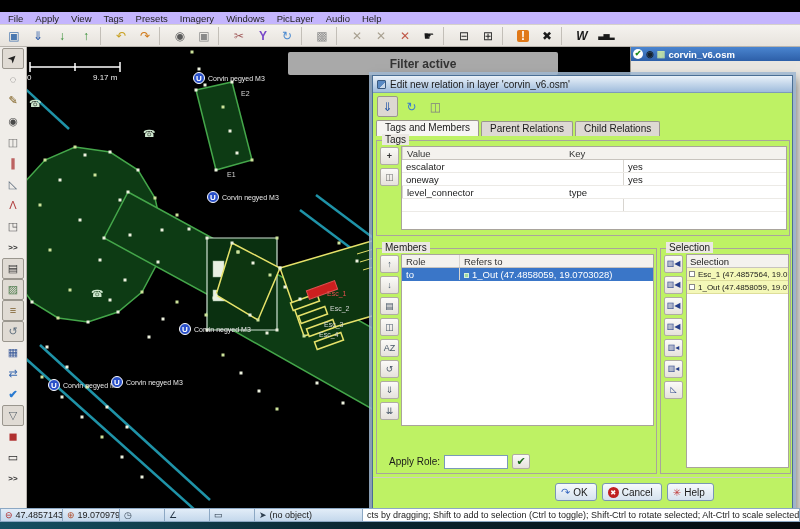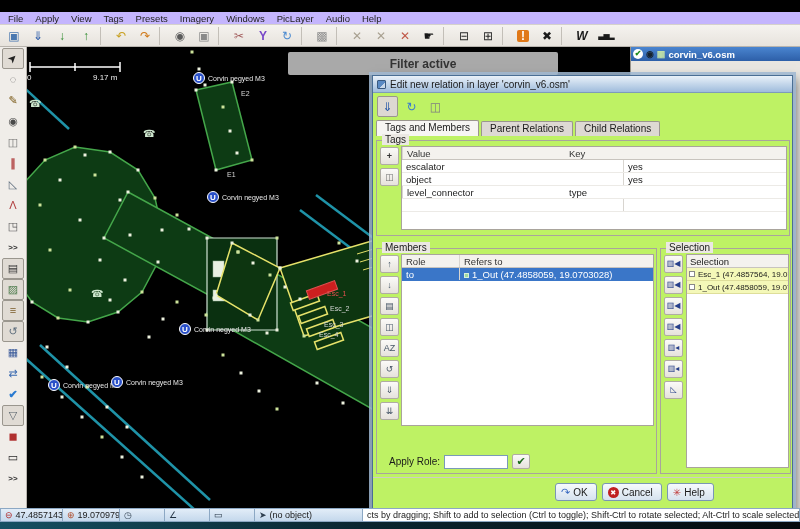--- a/index.html
+++ b/index.html
@@ -505,21 +505,21 @@
       <div class="wtable tags-table">
         <div class="thead">
           <div class="cell c-val">Value</div>
           <div class="cell c-key">Key</div>
         </div>
         <div class="trow">
           <div class="cell c-key">escalator</div>
           <div class="cell c-val">yes</div>
         </div>
         <div class="trow">
-          <div class="cell c-key">object</div>
+          <div class="cell c-key">oneway</div>
           <div class="cell c-val">yes</div>
         </div>
         <div class="trow">
           <div class="cell c-val">level_connector</div>
           <div class="cell c-key">type</div>
         </div>
         <div class="trow">
           <div class="cell c-key"></div>
           <div class="cell c-val"></div>
         </div>

